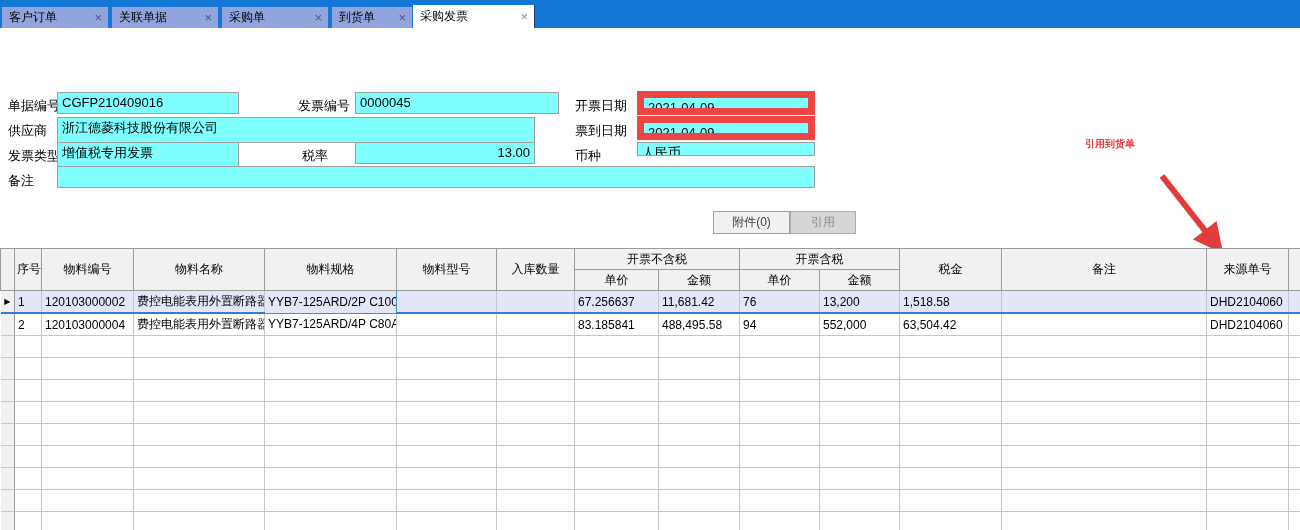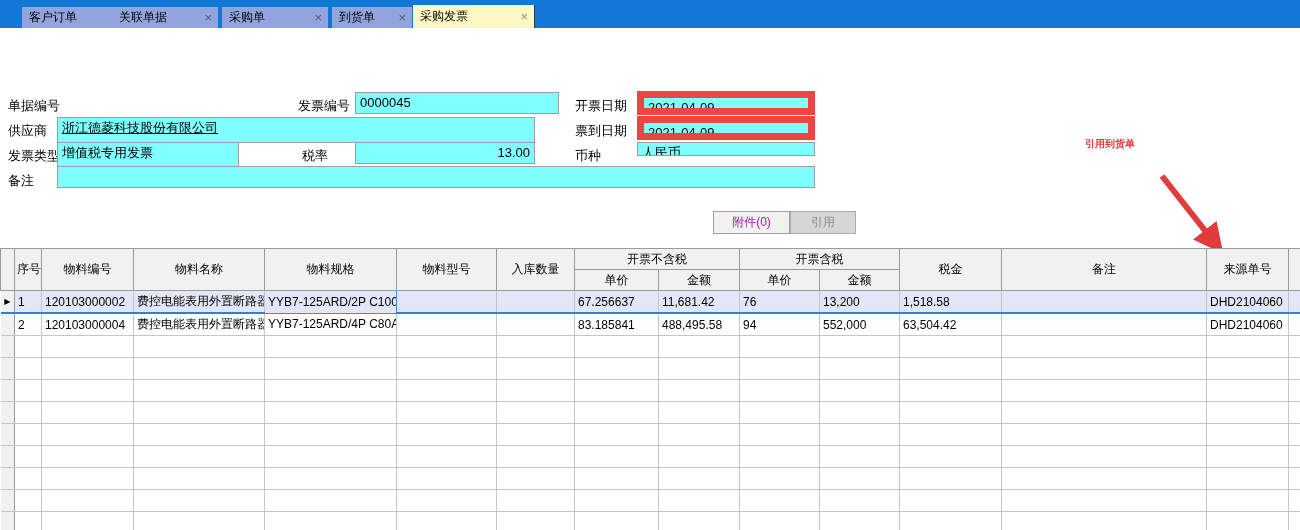--- a/index.html
+++ b/index.html
@@ -3,34 +3,34 @@
 <meta charset="utf-8">
 <style>
   html,body { margin:0; padding:0; background:#fff; font-family:"Liberation Sans","DejaVu Sans",sans-serif; }
   .screen { position:relative; width:1300px; height:530px; background:#ffffff; overflow:hidden; }
 
   
   .tabbar { position:absolute; left:0; top:0; width:1300px; height:28px; background:#1377d6; }
   .tab { position:absolute; top:7px; height:21px; background:#92a4dd; box-sizing:border-box;
          display:flex; align-items:center; font-size:12px; color:#000; padding:0 6px 0 7px; cursor:default; }
   .tab .close { margin-left:auto; color:#4f5b78; font-size:13px; line-height:1; padding-left:8px; }
-  .tab.active { background:#fef9c3; top:5px; height:23px; border-right:1px solid #1d3a66; }
+  .tab.active { background:#ffffff; top:5px; height:23px; border-right:1px solid #1d3a66; }
   .tab.active .close { color:#8a8a8a; }
 
   
   .flabel { position:absolute; font-size:13px; color:#000; white-space:nowrap; }
   .ffield { position:absolute; background:#7fffff; border:1px solid #9e9e9e; box-sizing:border-box;
             font-size:13px; color:#000; line-height:20px; padding:0 4px; white-space:nowrap; overflow:hidden; }
   .ffield.dateb { border:7px solid #ef4444; }
   .ffield.num { text-align:right; }
 
   
   .btn { position:absolute; box-sizing:border-box; font-size:12px; display:flex; align-items:center;
          justify-content:center; cursor:pointer; }
-  .btn.attach { background:#f1f1f1; border:1px solid #a0a0a0; color:#a21caf; }
+  .btn.attach { background:#f1f1f1; border:1px solid #a0a0a0; color:#404040; }
   .btn.refer  { background:#d6d6d6; border:1px solid #adadad; color:#8b8b8b; }
 
   
   .annot { position:absolute; left:1085px; top:137px; font-size:10px; font-weight:bold; }
 
   
   .gridwrap { position:absolute; left:0; top:248px; width:1302px; }
   table.grid { border-collapse:collapse; table-layout:fixed; width:1302px; }
   table.grid th { background:#f1f1f1; border:1px solid #9a9a9a; font-weight:normal; font-size:12px;
                   color:#000; text-align:center; padding:0 2px; white-space:nowrap; overflow:hidden; height:20px; }
@@ -41,21 +41,21 @@
   tr.selected td { background:#e2e6f7; border-bottom:2px solid #2f7fd6; }
   tr.selected td.marker { background:#f1f1f1; }
   td.sel-cell { border:1px solid #3e8eda !important; }
 </style>
 </head>
 <body>
 
 <div class="screen">
 
   <div class="tabbar">
-    <div class="tab" style="left:2px;width:106px;margin-left:20px;">
+    <div class="tab" style="left:2px;width:106px;">
       <span>客户订单</span>
       <span class="close">×</span>
     </div>
     <div class="tab" style="left:112px;width:106px;">
       <span>关联单据</span>
       <span class="close">×</span>
     </div>
     <div class="tab" style="left:222px;width:106px;">
       <span>采购单</span>
       <span class="close">×</span>
@@ -73,23 +73,24 @@
   <div class="flabel" style="left:8px;top:97px;">单据编号</div>
   <div class="flabel" style="left:298px;top:97px;">发票编号</div>
   <div class="flabel" style="left:575px;top:97px;">开票日期</div>
   <div class="flabel" style="left:8px;top:122px;">供应商</div>
   <div class="flabel" style="left:575px;top:122px;">票到日期</div>
   <div class="flabel" style="left:8px;top:147px;">发票类型</div>
   <div class="flabel" style="left:302px;top:147px;">税率</div>
   <div class="flabel" style="left:575px;top:147px;">币种</div>
   <div class="flabel" style="left:8px;top:172px;">备注</div>
 
+  <div class="ffield" style="left:57px;top:92px;width:182px;height:22px;">CGFP210409016</div>
   <div class="ffield" style="left:355px;top:92px;width:204px;height:22px;">0000045</div>
   <div class="ffield dateb" style="left:637px;top:91px;width:178px;height:24px;">2021-04-09</div>
-  <div class="ffield" style="left:57px;top:117px;width:478px;height:26px;text-decoration:underline;">浙江德菱科技股份有限公司</div>
+  <div class="ffield" style="left:57px;top:117px;width:478px;height:26px;">浙江德菱科技股份有限公司</div>
   <div class="ffield dateb" style="left:637px;top:116px;width:178px;height:24px;">2021-04-09</div>
   <div class="ffield" style="left:57px;top:142px;width:182px;height:34px;">增值税专用发票</div>
   <div class="ffield num" style="left:355px;top:142px;width:180px;height:22px;">13.00</div>
   <div class="ffield" style="left:637px;top:142px;width:178px;height:14px;">人民币</div>
   <div class="ffield" style="left:57px;top:166px;width:758px;height:22px;"></div>
 
   <div class="btn attach" style="left:713px;top:211px;width:77px;height:23px;">附件(0)</div>
   <div class="btn refer" style="left:790px;top:211px;width:66px;height:23px;">引用</div>
 
   <div class="annot" style="color: rgb(226, 59, 59);">引用到货单</div>

